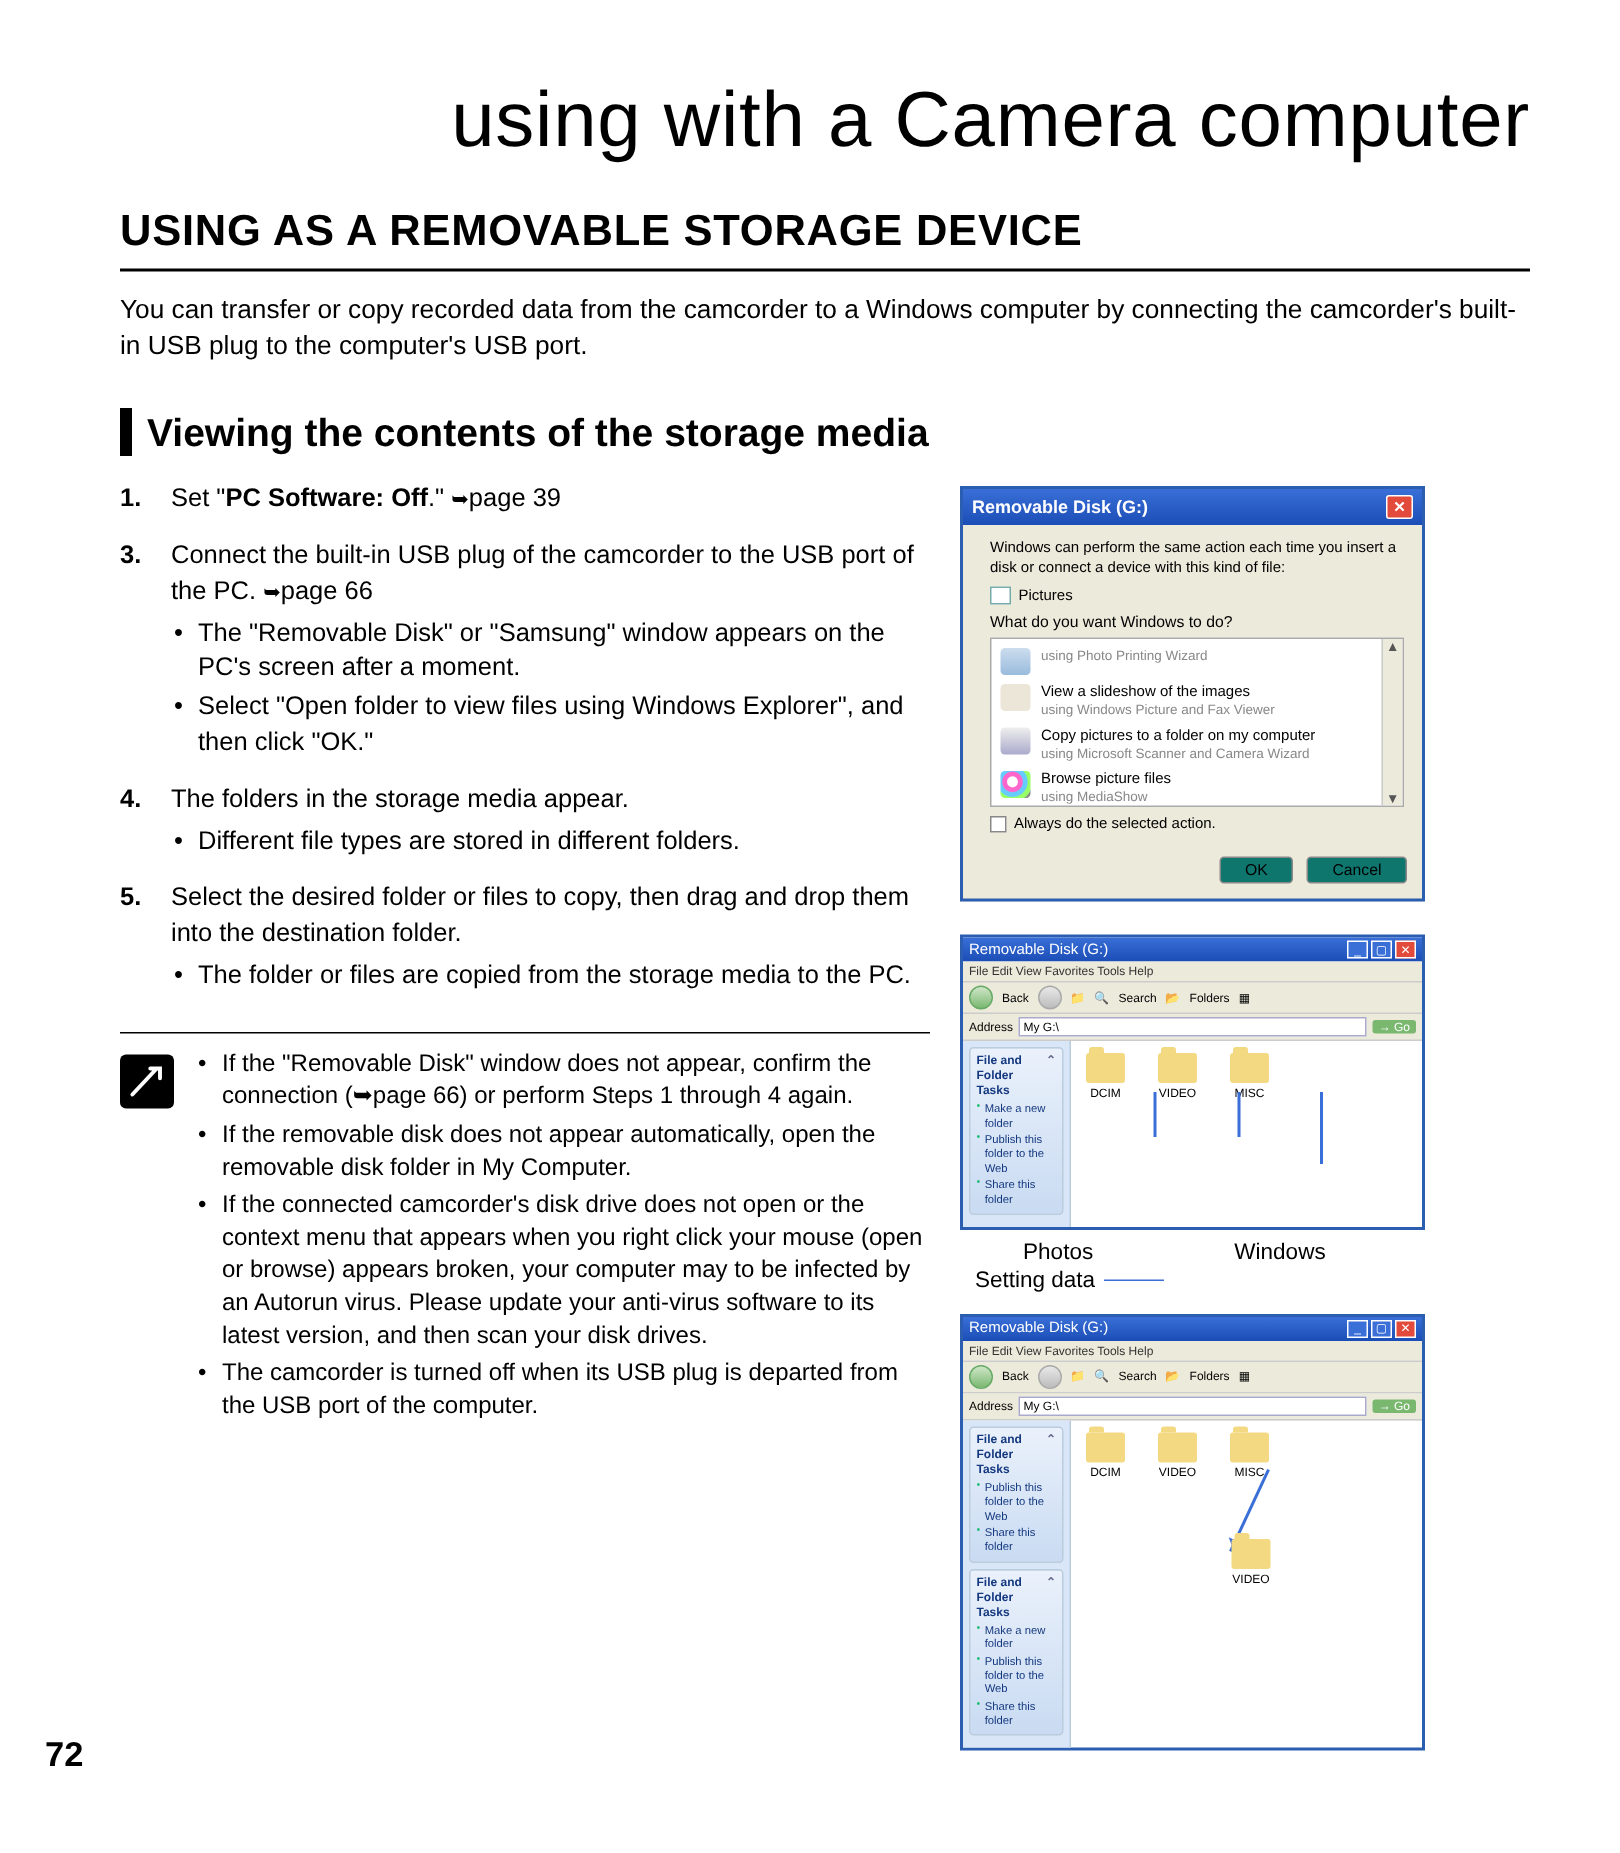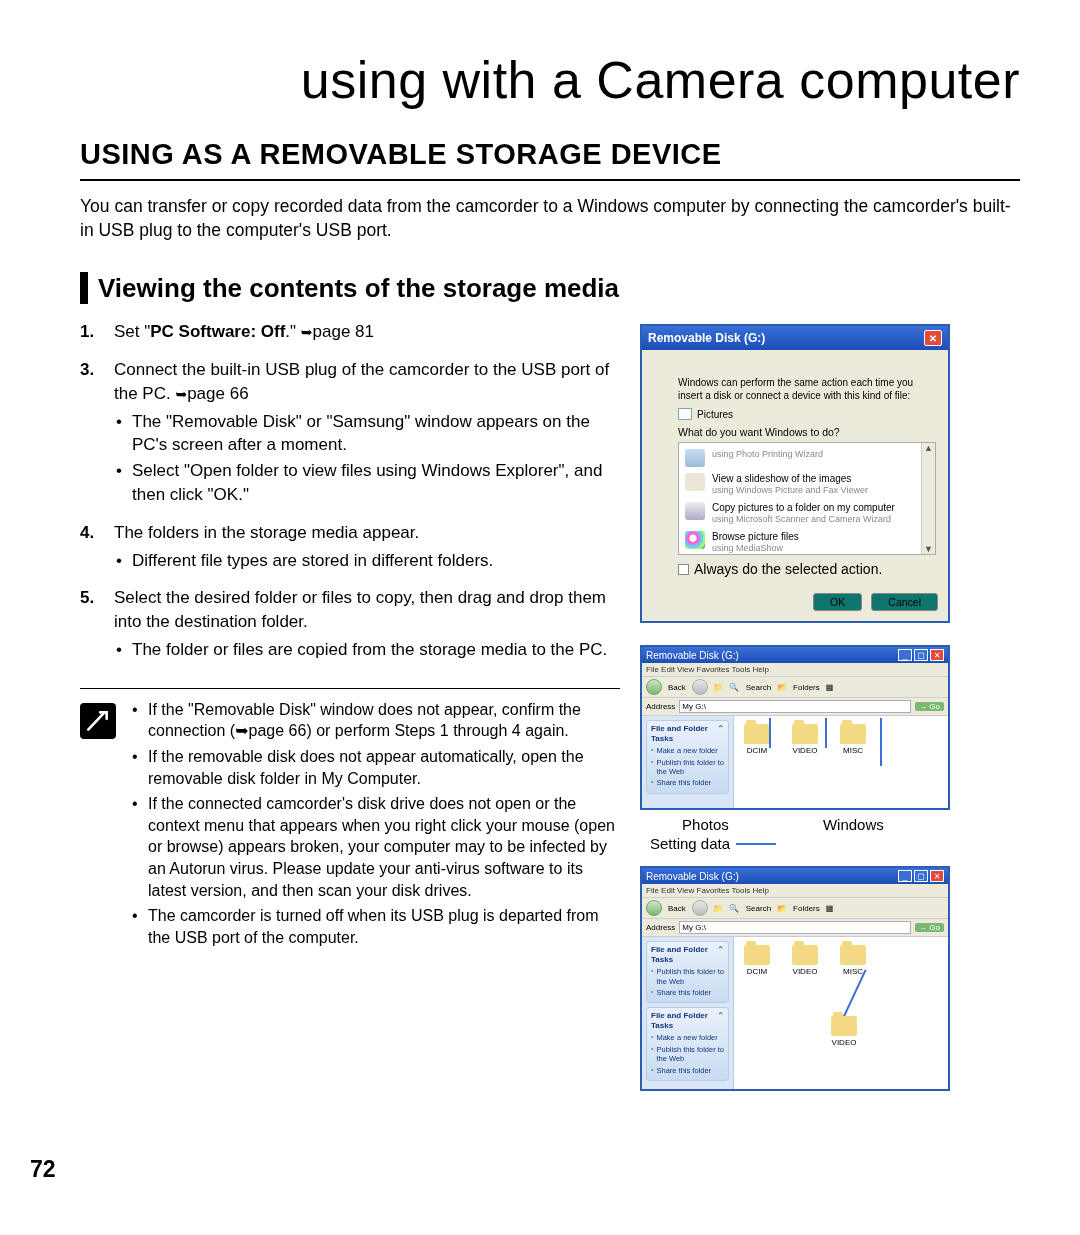--- a/index.html
+++ b/index.html
@@ -161,21 +161,21 @@
     color: #fff;
     width: 18px;
     height: 16px;
     display: flex;
     align-items: center;
     justify-content: center;
     border: 1px solid #fff;
     font-size: 10px;
     border-radius: 2px;
   }
-  .dlg-body { padding: 27px 12px 12px 18px; margin-left: 18px; }
+  .dlg-body { padding: 10px 12px 12px 18px; }
   .dlg-msg { font-size: 10px; line-height: 1.25; margin-bottom: 6px; }
   .pict-line { display: flex; align-items: center; gap: 5px; margin-bottom: 6px; font-size:10px;}
   .pict-ico { width: 14px; height: 12px; border: 1px solid #7aa; background:#fff;}
   .dlg-q { font-size: 10.5px; margin-bottom: 4px; }
   .dlg-list {
     border: 1px solid #aaa;
     background: #fff;
     padding: 6px 6px;
     height: 113px;
     position: relative;
@@ -210,21 +210,21 @@
     width: 14px;
     background: #eceadb;
     border-left: 1px solid #ccc;
     display: flex;
     flex-direction: column;
     justify-content: space-between;
     align-items: center;
     font-size: 9px;
     color: #555;
   }
-  .dlg-chk { display: flex; gap: 5px; align-items: center; font-size:14px; margin-top: 6px; text-align: right;}
+  .dlg-chk { display: flex; gap: 5px; align-items: center; font-size:10px; margin-top: 6px; text-align: right;}
   .chkbox { width: 11px; height: 11px; border: 1px solid #888; background:#fff; }
   .dlg-btns { text-align: right; padding: 4px 10px 10px 0; }
   .winbtn {
     display: inline-block;
     border: 1px solid #888;
     background: #0f766e;
     font-size: 10.5px;
     padding: 2px 16px;
     border-radius: 3px;
     margin-left: 6px;
@@ -251,21 +251,21 @@
     width:14px; height:12px; background:#3a6fd8; border:1px solid #fff; display:flex;align-items:center;justify-content:center;font-size:8px;
   }
   .exp-title .icons span.cx{ background:#e24a3b;}
   .exp-menu { background:#eceadb; font-size:8px; padding:2px 4px; color:#333;}
   .exp-tool { background:#eceadb; font-size:8px; padding:2px 4px; display:flex; gap:6px; align-items:center; border-top:1px solid #ccc; border-bottom:1px solid #ccc;}
   .exp-tool .circ{ width:16px;height:16px;border-radius:50%;background:linear-gradient(#cfe6c8,#7ab870); border:1px solid #6a6;}
   .exp-addr { background:#eceadb; font-size:8px; padding:2px 4px; display:flex; gap:4px; align-items:center; border-bottom:1px solid #ccc;}
   .exp-addr input{ flex:1; font-size:8px; height:13px; border:1px solid #aac; padding:0 2px;}
   .gobtn{ background:#7ab870; color:#fff; padding:0 4px; border-radius:2px; font-size:8px;}
   .exp-body{ display:flex; min-height:92px;}
-  .exp-side{ width:92px; background:#d9e6f7; border-right:1px solid #bcd; padding:4px;}
+  .exp-side{ width:72px; background:#d9e6f7; border-right:1px solid #bcd; padding:4px;}
   .side-panel{
     background: linear-gradient(#eaf1fb,#c9dbf2);
     border:1px solid #bcd;
     border-radius:3px;
     padding:3px 4px 5px 4px;
     margin-bottom:4px;
     font-size:7.5px;
     line-height:1.25;
   }
   .side-panel .hd{ color:#14387f; font-weight:bold; font-size:8px; display:flex; justify-content:space-between;}
@@ -320,21 +320,21 @@
 
   <div class="subsection">
     <div class="sub-bar"></div>
     <div class="sub-title">Viewing the contents of the storage media</div>
   </div>
 
   <div class="cols">
     <div class="left">
       <ol class="steps">
         <li data-num="1.">
-          <span>Set "</span><span class="bold">PC Software: Off</span><span>." </span><span class="arrow"></span><span>page 81</span>
+          <span>Set "</span><span class="bold">PC Software: Off</span><span>." </span><span class="arrow"></span><span>page 39</span>
         </li>
         <li data-num="3.">
           <span>Connect the built-in USB plug of the camcorder to the USB port of the PC. </span><span class="arrow"></span><span>page 66</span>
           <ul class="sub">
             <li>The "Removable Disk" or "Samsung" window appears on the PC's screen after a moment.</li>
             <li>Select "Open folder to view files using Windows Explorer", and then click "OK."</li>
           </ul>
         </li>
         <li data-num="4.">
           <span>The folders in the storage media appear.</span>

